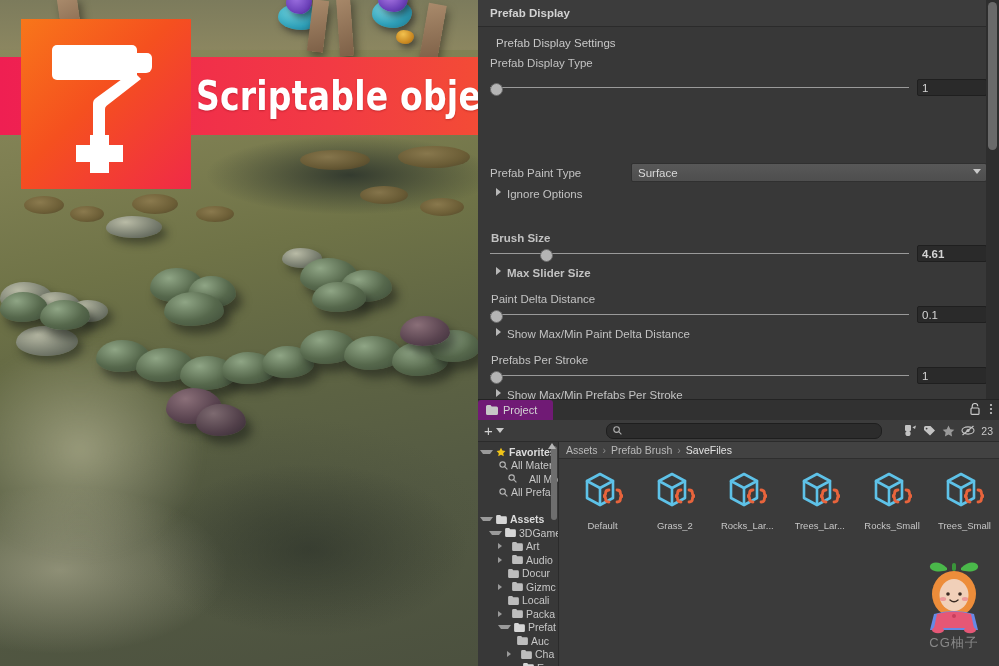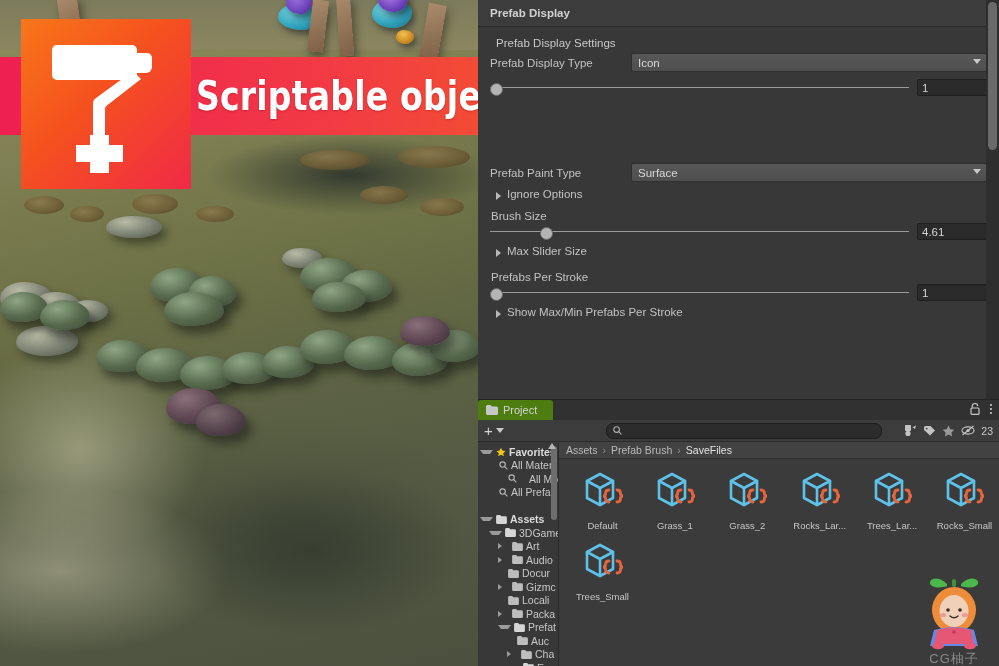--- a/index.html
+++ b/index.html
@@ -74,33 +74,33 @@
     border-top:5px solid #c9c9c9;}
   .fieldlabel{color:#c2c2c2;font-size:11.5px;padding:5px 0 1px 1px;}
   .sliderrow{display:flex;align-items:center;height:17px;margin-bottom:2px;}
   .track{position:relative;flex:1;height:14px;display:flex;align-items:center;margin-right:8px;}
   .track .bar{width:100%;height:1px;background:#9a9a9a;}
   .track .knob{position:absolute;width:11px;height:11px;border-radius:50%;
     background:#b4b4b4;border:1px solid #6a6a6a;top:2px;}
   .numfield{width:60px;height:15px;background:#2a2a2a;border:1px solid #1f1f1f;
     border-radius:2px;color:#d4d4d4;font-size:11.5px;padding:0 4px;
     display:flex;align-items:center;}
-  .foldout{display:flex;align-items:flex-end;color:#c2c2c2;font-size:11.5px;
+  .foldout{display:flex;align-items:flex-start;color:#c2c2c2;font-size:11.5px;
     padding:3px 0 3px 6px;}
   .foldout .tri{width:0;height:0;border-top:4px solid transparent;
     border-bottom:4px solid transparent;border-left:5px solid #b9b9b9;margin-right:6px;}
   .insp-scroll{position:absolute;right:2px;top:2px;width:9px;height:148px;
     background:#6a6a6a;border-radius:5px;}
   .insp-scrolltrack{position:absolute;right:0px;top:0;width:13px;height:399px;background:#2e2e2e;}
 
   
   .project{position:absolute;left:478px;top:399px;width:521px;height:267px;
     background:#383838;overflow:hidden;border-top:1px solid #232323;}
   .ptabs{height:20px;background:#313131;display:flex;align-items:flex-end;position:relative;}
-  .ptab{height:20px;background:#4d7c0f;display:flex;align-items:center;
+  .ptab{height:20px;background:#701a75;display:flex;align-items:center;
     padding:0 16px 0 8px;color:#d4d4d4;font-size:11px;border-top-left-radius:3px;
     border-top-right-radius:3px;gap:5px;}
   .ptabs .right{position:absolute;right:6px;top:3px;display:flex;align-items:center;gap:9px;}
   .ptoolbar{height:21px;background:#3c3c3c;display:flex;align-items:center;
     padding:0 6px;gap:6px;border-bottom:1px solid #2b2b2b;}
   .plus{display:flex;align-items:center;gap:3px;color:#d2d2d2;font-size:15px;}
   .psearch{flex:1;max-width:262px;margin-left:96px;height:14px;background:#2c2c2c;
     border:1px solid #1e1e1e;border-radius:7px;display:flex;align-items:center;
     padding:0 6px;gap:4px;}
   .ptools{margin-left:auto;display:flex;align-items:center;gap:6px;}
@@ -120,21 +120,21 @@
   .tscroll{position:absolute;right:1px;top:4px;width:6px;height:74px;
     background:#6e6e6e;border-radius:3px;}
   .pgrid{flex:1;background:#3b3b3b;position:relative;overflow:hidden;}
   .crumb{height:16px;background:#424242;display:flex;align-items:center;
     padding-left:7px;gap:5px;color:#b9b9b9;font-size:10.5px;border-bottom:1px solid #2e2e2e;}
   .crumb .last{color:#e2e2e2;}
   .grid{display:flex;flex-wrap:wrap;padding:9px 0 0 9px;gap:0;justify-content:space-between;}
   .cell{width:69px;display:flex;flex-direction:column;align-items:center;margin-bottom:8px;}
   .cell .nm{color:#c6c6c6;font-size:9.5px;margin-top:4px;white-space:nowrap;
     overflow:hidden;text-overflow:ellipsis;max-width:66px;text-align:center;}
-  .mascot{position:absolute;right:8px;bottom:2px;width:74px;height:96px;opacity:.95;}
+  .mascot{position:absolute;right:8px;bottom:18px;width:74px;height:96px;opacity:.95;}
   .mascot .cgtxt{position:absolute;bottom:-2px;left:0;width:74px;text-align:center;
     color:#8d8d8d;font-size:13px;letter-spacing:1px;}
 </style>
 </head>
 <body>
 
 <div class="root">
 
   <div class="scene">
     <div class="sky"></div>
@@ -208,24 +208,20 @@
   <div class="inspector">
     <div class="insp-header">
       <span class="ttl">Prefab Display</span>
     </div>
     <div class="insp-body">
 
       <div class="sub-head">Prefab Display Settings</div>
 
       <div class="row">
         <span class="lbl">Prefab Display Type</span>
-        <span class="dropdown">
-          <span>Icon</span>
-          <i class="caret"></i>
-        </span>
       </div>
 
       <div class="sliderrow" style="margin-top:7px;">
         <span class="track">
           <span class="bar"></span>
           <span class="knob" style="left:0%;"></span>
         </span>
         <span class="numfield">1</span>
       </div>
 
@@ -237,35 +233,49 @@
           <span>Surface</span>
           <i class="caret"></i>
         </span>
       </div>
 
       <div class="foldout">
         <i class="tri"></i>
         <span>Ignore Options</span>
       </div>
 
-      <div style="margin-top:2px;">
+      <div style="margin-top:24px;font-weight:bold;">
         <div class="fieldlabel">Brush Size</div>
         <div class="sliderrow">
           <span class="track">
             <span class="bar"></span>
             <span class="knob" style="left: 12%;"></span>
           </span>
           <span class="numfield">4.61</span>
         </div>
         <div class="foldout">
           <i class="tri"></i>
           <span>Max Slider Size</span>
         </div>
       </div>
 
+      <div style="margin-top:6px;">
+        <div class="fieldlabel">Paint Delta Distance</div>
+        <div class="sliderrow">
+          <span class="track">
+            <span class="bar"></span>
+            <span class="knob" style="left:0%;"></span>
+          </span>
+          <span class="numfield">0.1</span>
+        </div>
+        <div class="foldout">
+          <i class="tri"></i>
+          <span>Show Max/Min Paint Delta Distance</span>
+        </div>
+      </div>
 
       <div style="margin-top:6px;">
         <div class="fieldlabel">Prefabs Per Stroke</div>
         <div class="sliderrow">
           <span class="track">
             <span class="bar"></span>
             <span class="knob" style="left:0%;"></span>
           </span>
           <span class="numfield">1</span>
         </div>
@@ -514,34 +524,20 @@
                     <path d="M6 13 L19 6 L32 13 L19 20 Z"></path>
                     <path d="M6 13 V30 L19 37 V20"></path>
                     <path d="M32 13 V30 L19 37"></path>
                   </g>
                   <g fill="none" stroke="#e8643c" stroke-width="2.8" stroke-linecap="round">
                     <path d="M28 22 q-3.4 0 -3.4 3 t-2.6 3 q2.6 0 2.6 3 t3.4 3"></path>
                     <path d="M36 22 q3.4 0 3.4 3 t2.6 3 q-2.6 0 -2.6 3 t-3.4 3"></path>
                   </g>
                 </svg></div>
               <div class="nm">Default</div>
-            </div>
-            <div class="cell">
-              <div><svg width="44" height="44" viewBox="0 0 44 44">
-                  <g fill="none" stroke="#5ec2e8" stroke-width="2.6" stroke-linejoin="round" stroke-linecap="round">
-                    <path d="M6 13 L19 6 L32 13 L19 20 Z"></path>
-                    <path d="M6 13 V30 L19 37 V20"></path>
-                    <path d="M32 13 V30 L19 37"></path>
-                  </g>
-                  <g fill="none" stroke="#e8643c" stroke-width="2.8" stroke-linecap="round">
-                    <path d="M28 22 q-3.4 0 -3.4 3 t-2.6 3 q2.6 0 2.6 3 t3.4 3"></path>
-                    <path d="M36 22 q3.4 0 3.4 3 t2.6 3 q-2.6 0 -2.6 3 t-3.4 3"></path>
-                  </g>
-                </svg></div>
-              <div class="nm">Grass_1</div>
             </div>
             <div class="cell">
               <div><svg width="44" height="44" viewBox="0 0 44 44">
                   <g fill="none" stroke="#5ec2e8" stroke-width="2.6" stroke-linejoin="round" stroke-linecap="round">
                     <path d="M6 13 L19 6 L32 13 L19 20 Z"></path>
                     <path d="M6 13 V30 L19 37 V20"></path>
                     <path d="M32 13 V30 L19 37"></path>
                   </g>
                   <g fill="none" stroke="#e8643c" stroke-width="2.8" stroke-linecap="round">
                     <path d="M28 22 q-3.4 0 -3.4 3 t-2.6 3 q2.6 0 2.6 3 t3.4 3"></path>

